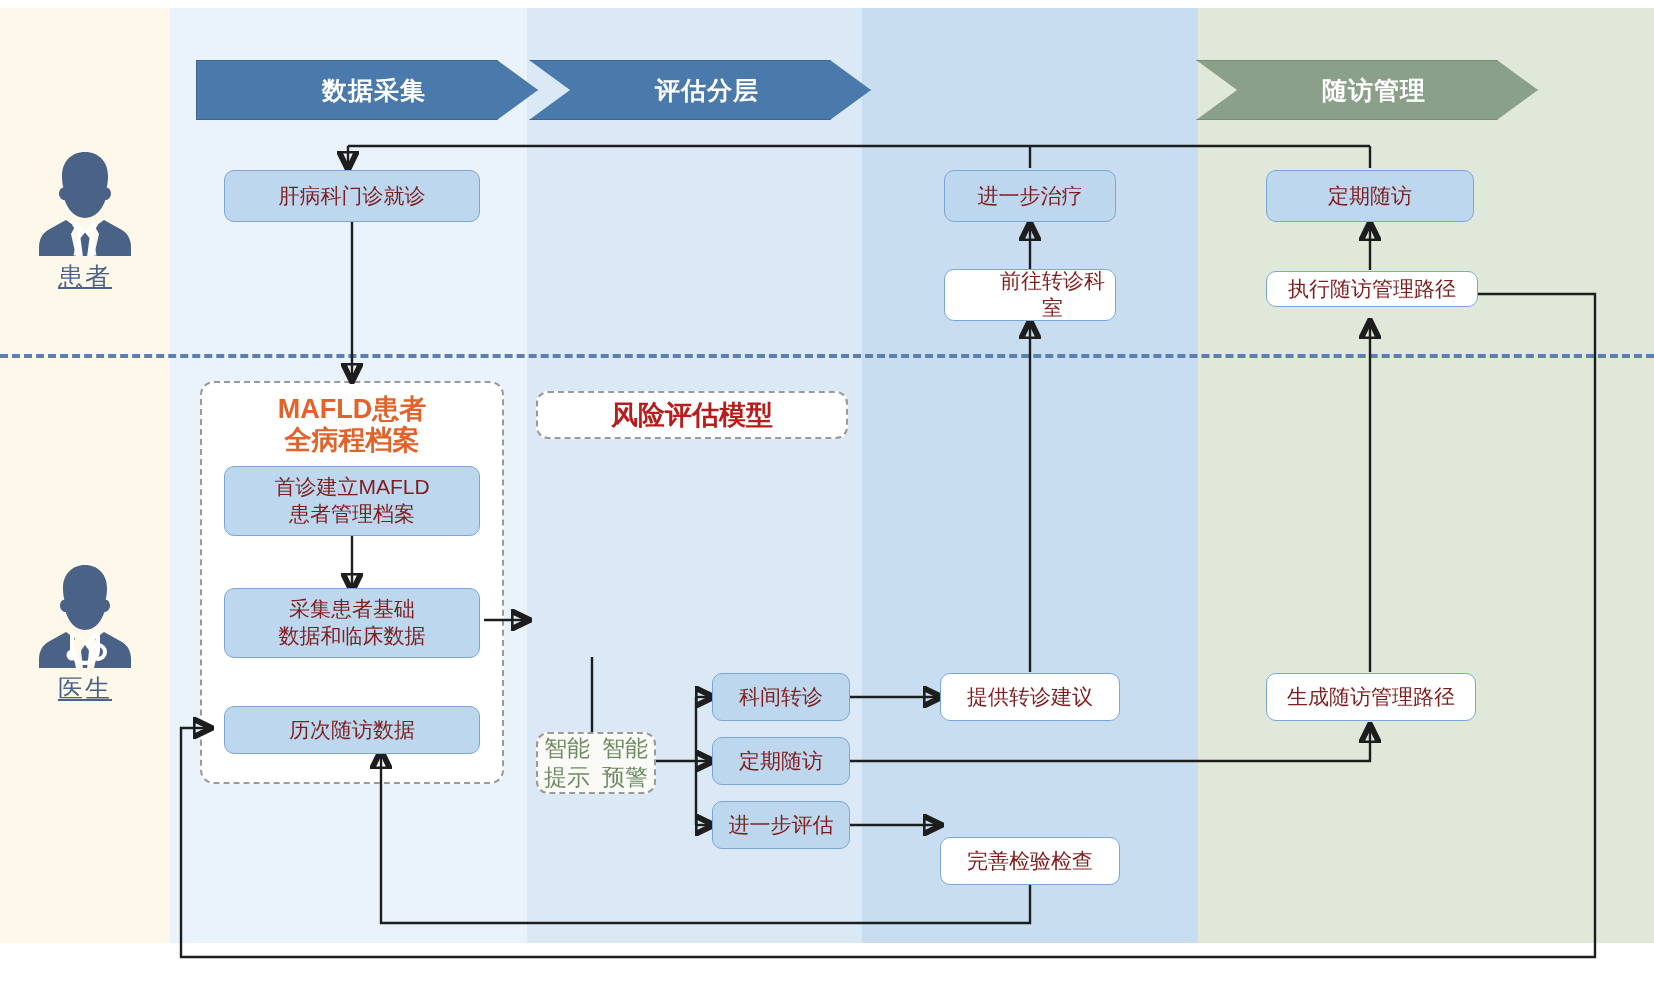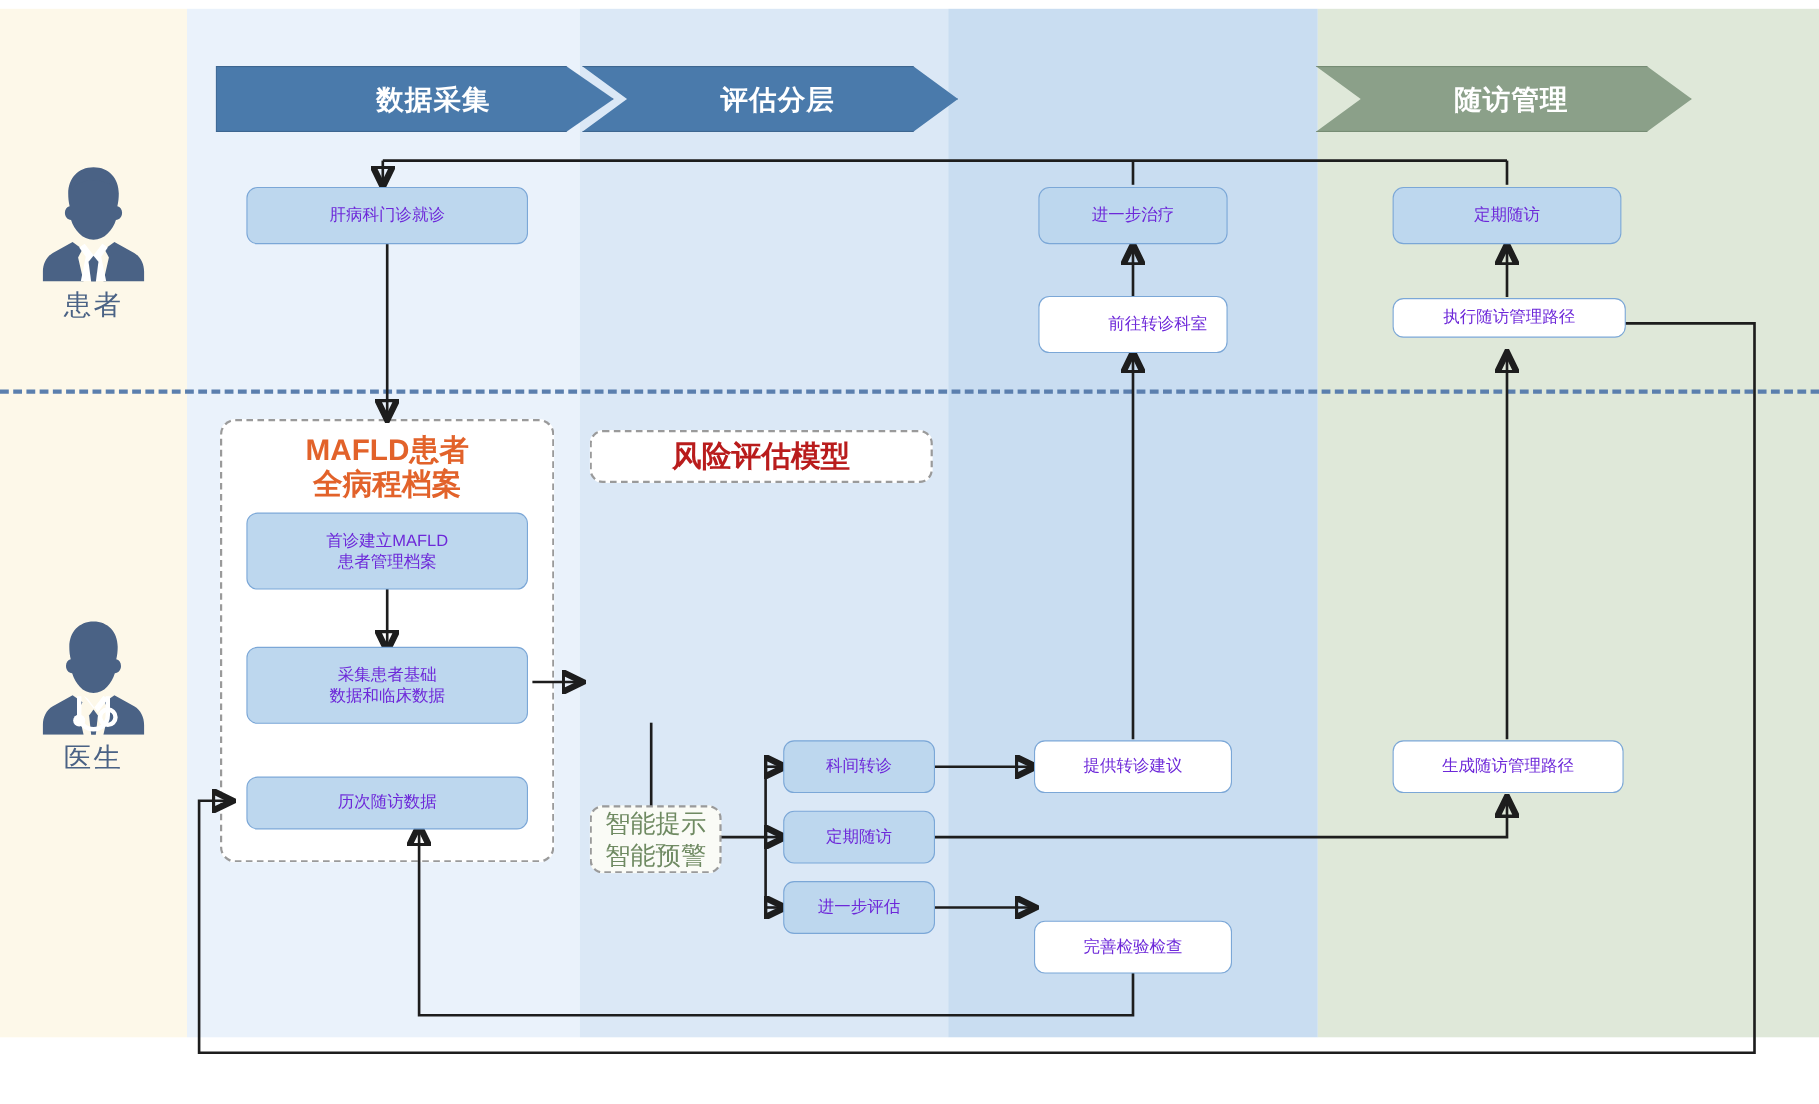--- a/index.html
+++ b/index.html
@@ -16,41 +16,41 @@
   .col4{left:1198px;width:456px;background:#dfe8d9;}
 
   
   .phase{position:absolute;top:60px;height:58px;display:flex;align-items:center;
          justify-content:center;color:#ffffff;font-size:25px;font-weight:bold;
          letter-spacing:1px;}
   .phase span{padding-left:14px;}
   .p-blue{background:#4a7aab;border:1px solid #3d6690;}
   .p-green{background:#8ba089;border:1px solid #768c74;}
   .ph1{left:196px;width:340px;
-       clip-path:polygon(0 0,88% 0,100% 50%,88% 100%,0 100%);padding-left:20px;}
+       clip-path:polygon(0 0,88% 0,100% 50%,88% 100%,0 100%);}
   .ph2{left:529px;width:340px;
        clip-path:polygon(0 0,88% 0,100% 50%,88% 100%,0 100%,12% 50%);}
   .ph3{left:862px;width:340px;
        clip-path:polygon(0 0,88% 0,100% 50%,88% 100%,0 100%,12% 50%);}
   .ph4{left:1196px;width:340px;
        clip-path:polygon(0 0,88% 0,100% 50%,88% 100%,0 100%,12% 50%);}
 
   
   .role{position:absolute;left:20px;width:130px;text-align:center;color:#4a6285;}
-  .role .cap{font-size:25px;margin-top:4px;letter-spacing:2px;}
+  .role .cap{font-size:25px;margin-top:4px;letter-spacing:2px;text-decoration:underline;}
   .role svg{display:block;margin:0 auto;}
 
   
   .divider{position:absolute;left:0;top:354px;width:1654px;height:0;
            border-top:4px dashed #5b7fae;}
 
   
   .node{position:absolute;box-sizing:border-box;display:flex;align-items:center;
         justify-content:center;text-align:center;border-radius:10px;
-        font-size:15px;color:#6d28d9;line-height:1.28;z-index:6;}
+        font-size:21px;color:#7f1d1d;line-height:1.28;z-index:6;}
   .n-blue{background:#bdd7ee;border:1.5px solid #7ba7d7;}
   .n-white{background:#ffffff;border:1.5px solid #7ba7d7;}
 
   
   .group{position:absolute;box-sizing:border-box;border:2.5px dashed #9a9a9a;
          border-radius:14px;z-index:4;}
   .g-white{background:#ffffff;}
   .g-label{position:absolute;left:0;right:0;text-align:center;
            color:#e2622a;font-size:27px;font-weight:bold;line-height:1.15;z-index:5;}
   .g-tip{position:absolute;box-sizing:border-box;border:2.5px dashed #9a9a9a;
@@ -171,21 +171,21 @@
   </div>
   <div class="node n-blue" style="left:224px;top:466px;width:256px;height:70px;white-space:pre-line;">首诊建立MAFLD
 患者管理档案</div>
   <div class="node n-blue" style="left:224px;top:588px;width:256px;height:70px;white-space:pre-line;">采集患者基础
 数据和临床数据</div>
   <div class="node n-blue" style="left:224px;top:706px;width:256px;height:48px;">历次随访数据</div>
 
   <div class="risk-title" style="left:536px;top:391px;width:312px;height:48px;">风险评估模型</div>
 
 
-  <div class="g-tip" style="left:536px;top:732px;width:120px;height:62px;flex-direction:column;">
+  <div class="g-tip" style="left:536px;top:732px;width:120px;height:62px;flex-direction:row;">
     <div>智能提示</div>
     <div>智能预警</div>
   </div>
 
   <div class="node n-blue" style="left:712px;top:673px;width:138px;height:48px;">科间转诊</div>
   <div class="node n-blue" style="left:712px;top:737px;width:138px;height:48px;">定期随访</div>
   <div class="node n-blue" style="left:712px;top:801px;width:138px;height:48px;">进一步评估</div>
 
   <div class="node n-white" style="left:940px;top:673px;width:180px;height:48px;">提供转诊建议</div>
   <div class="node n-white" style="left:940px;top:837px;width:180px;height:48px;">完善检验检查</div>

